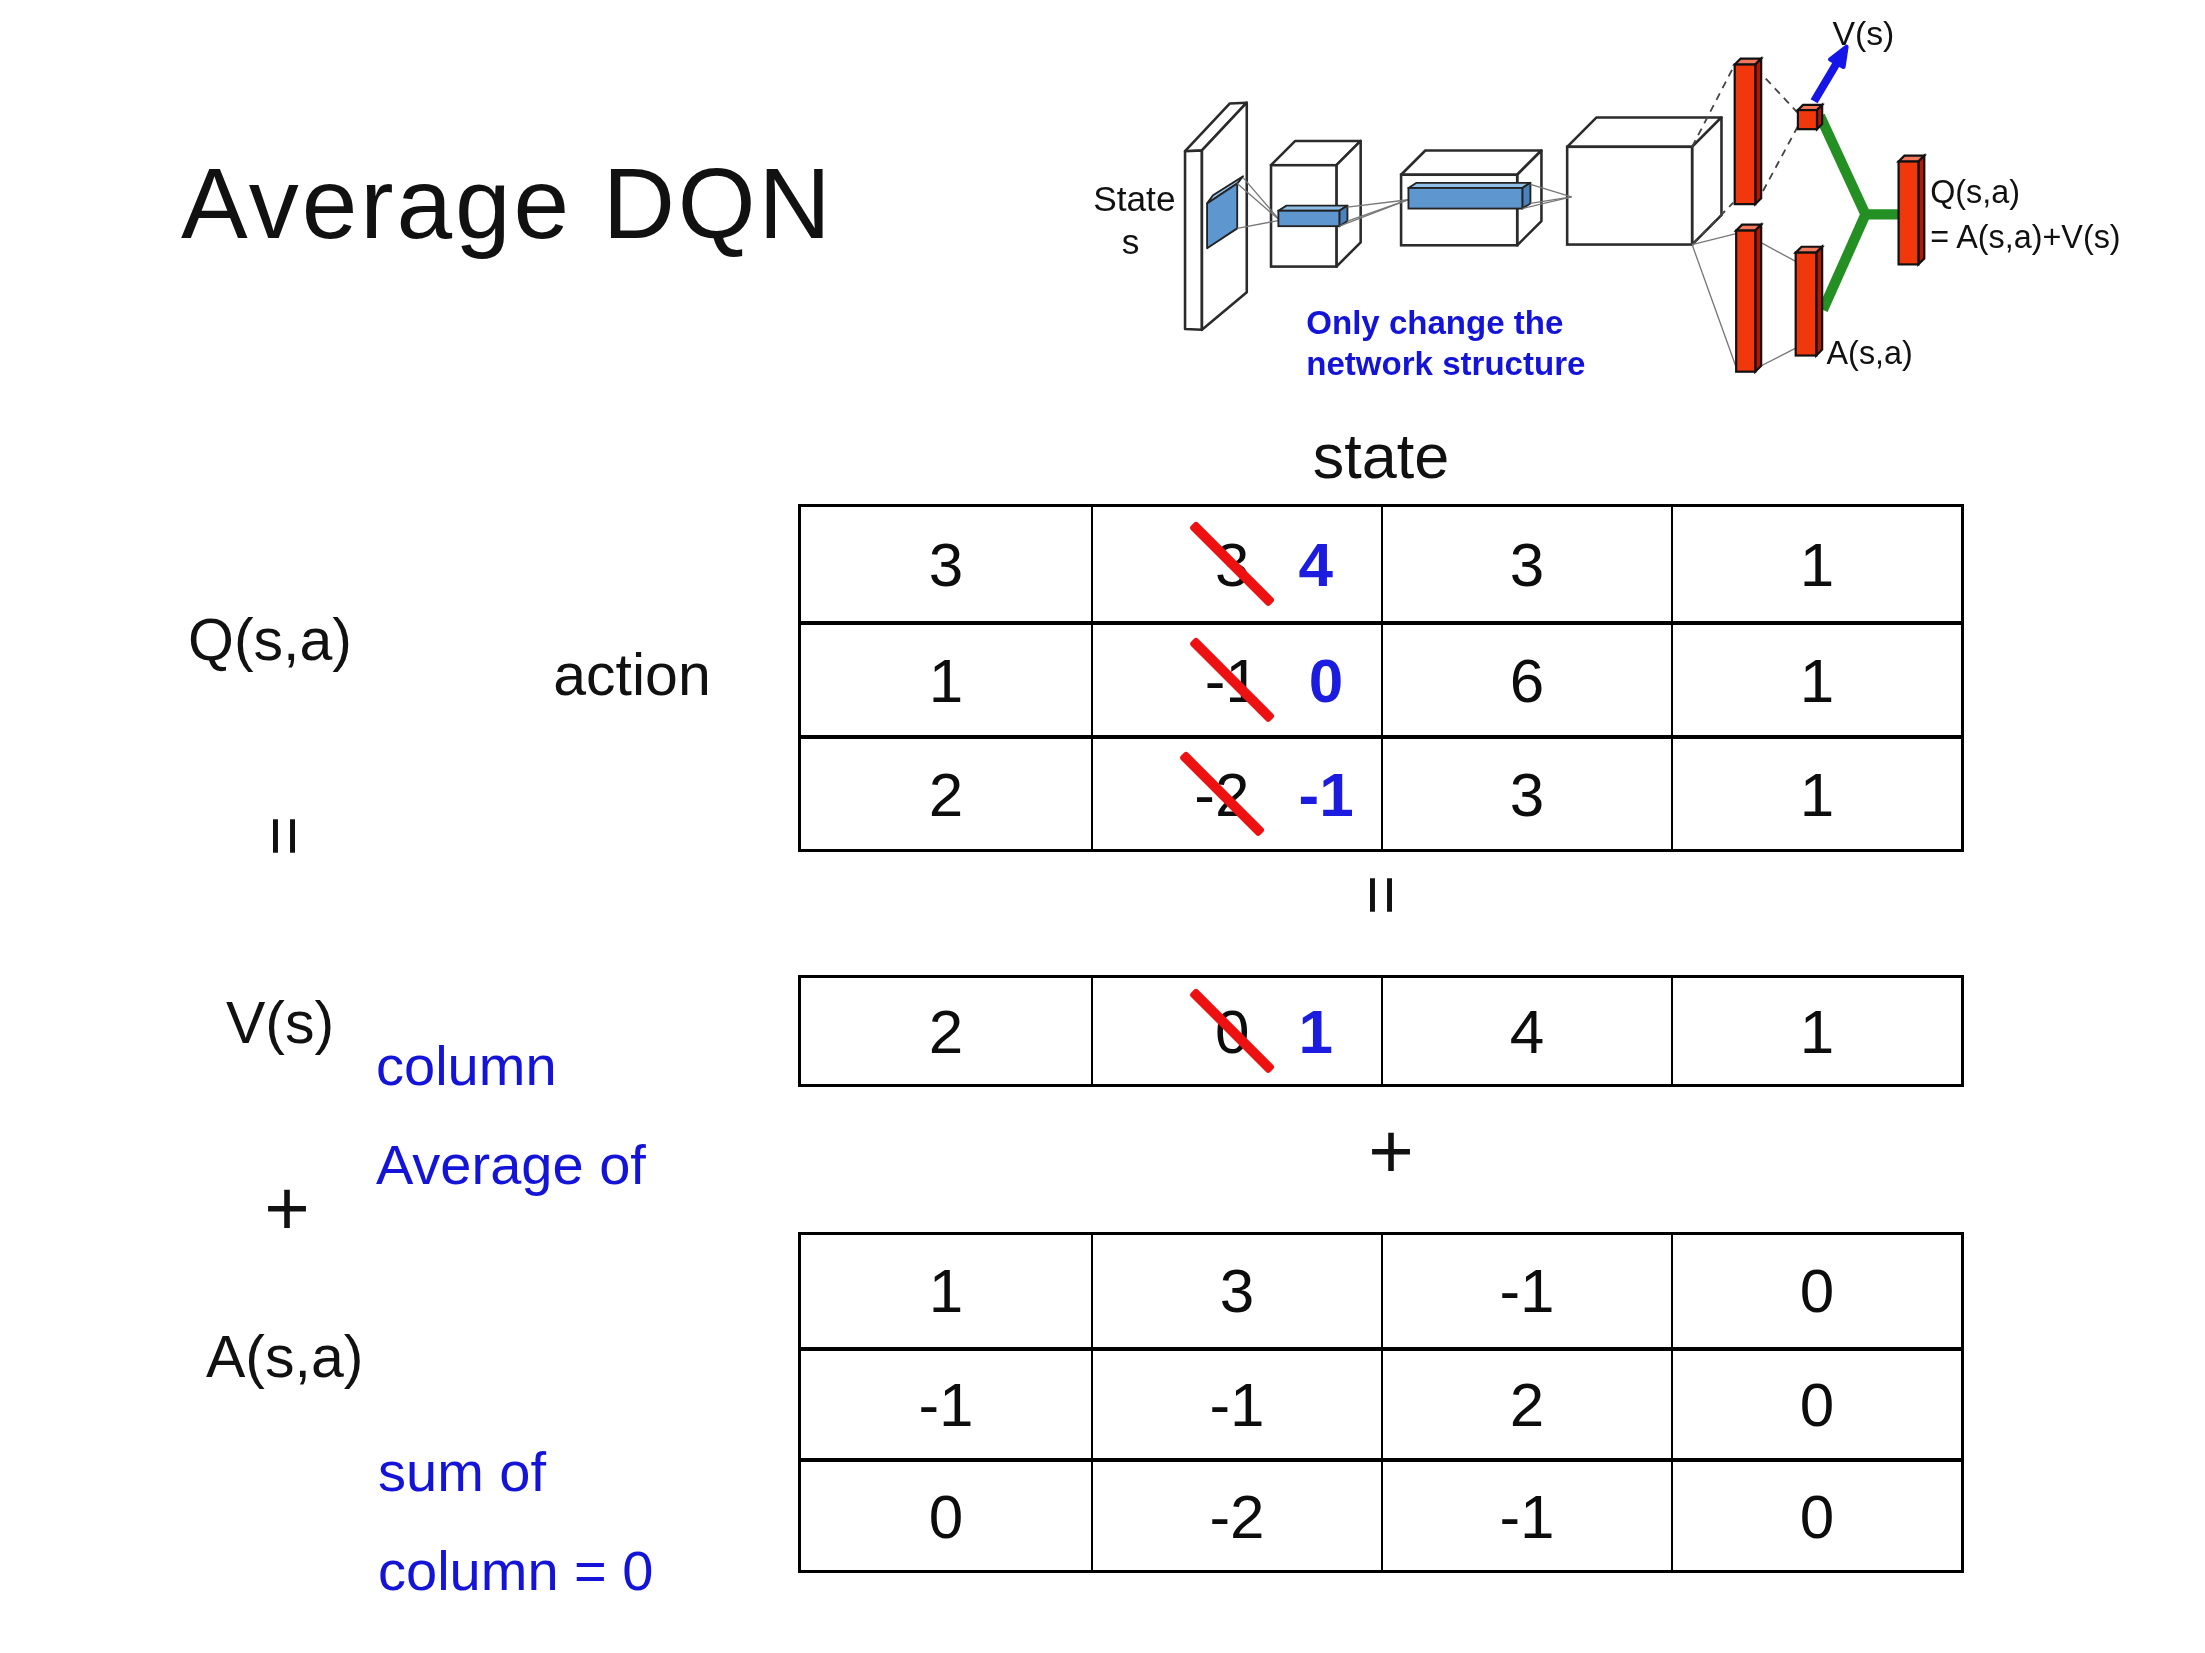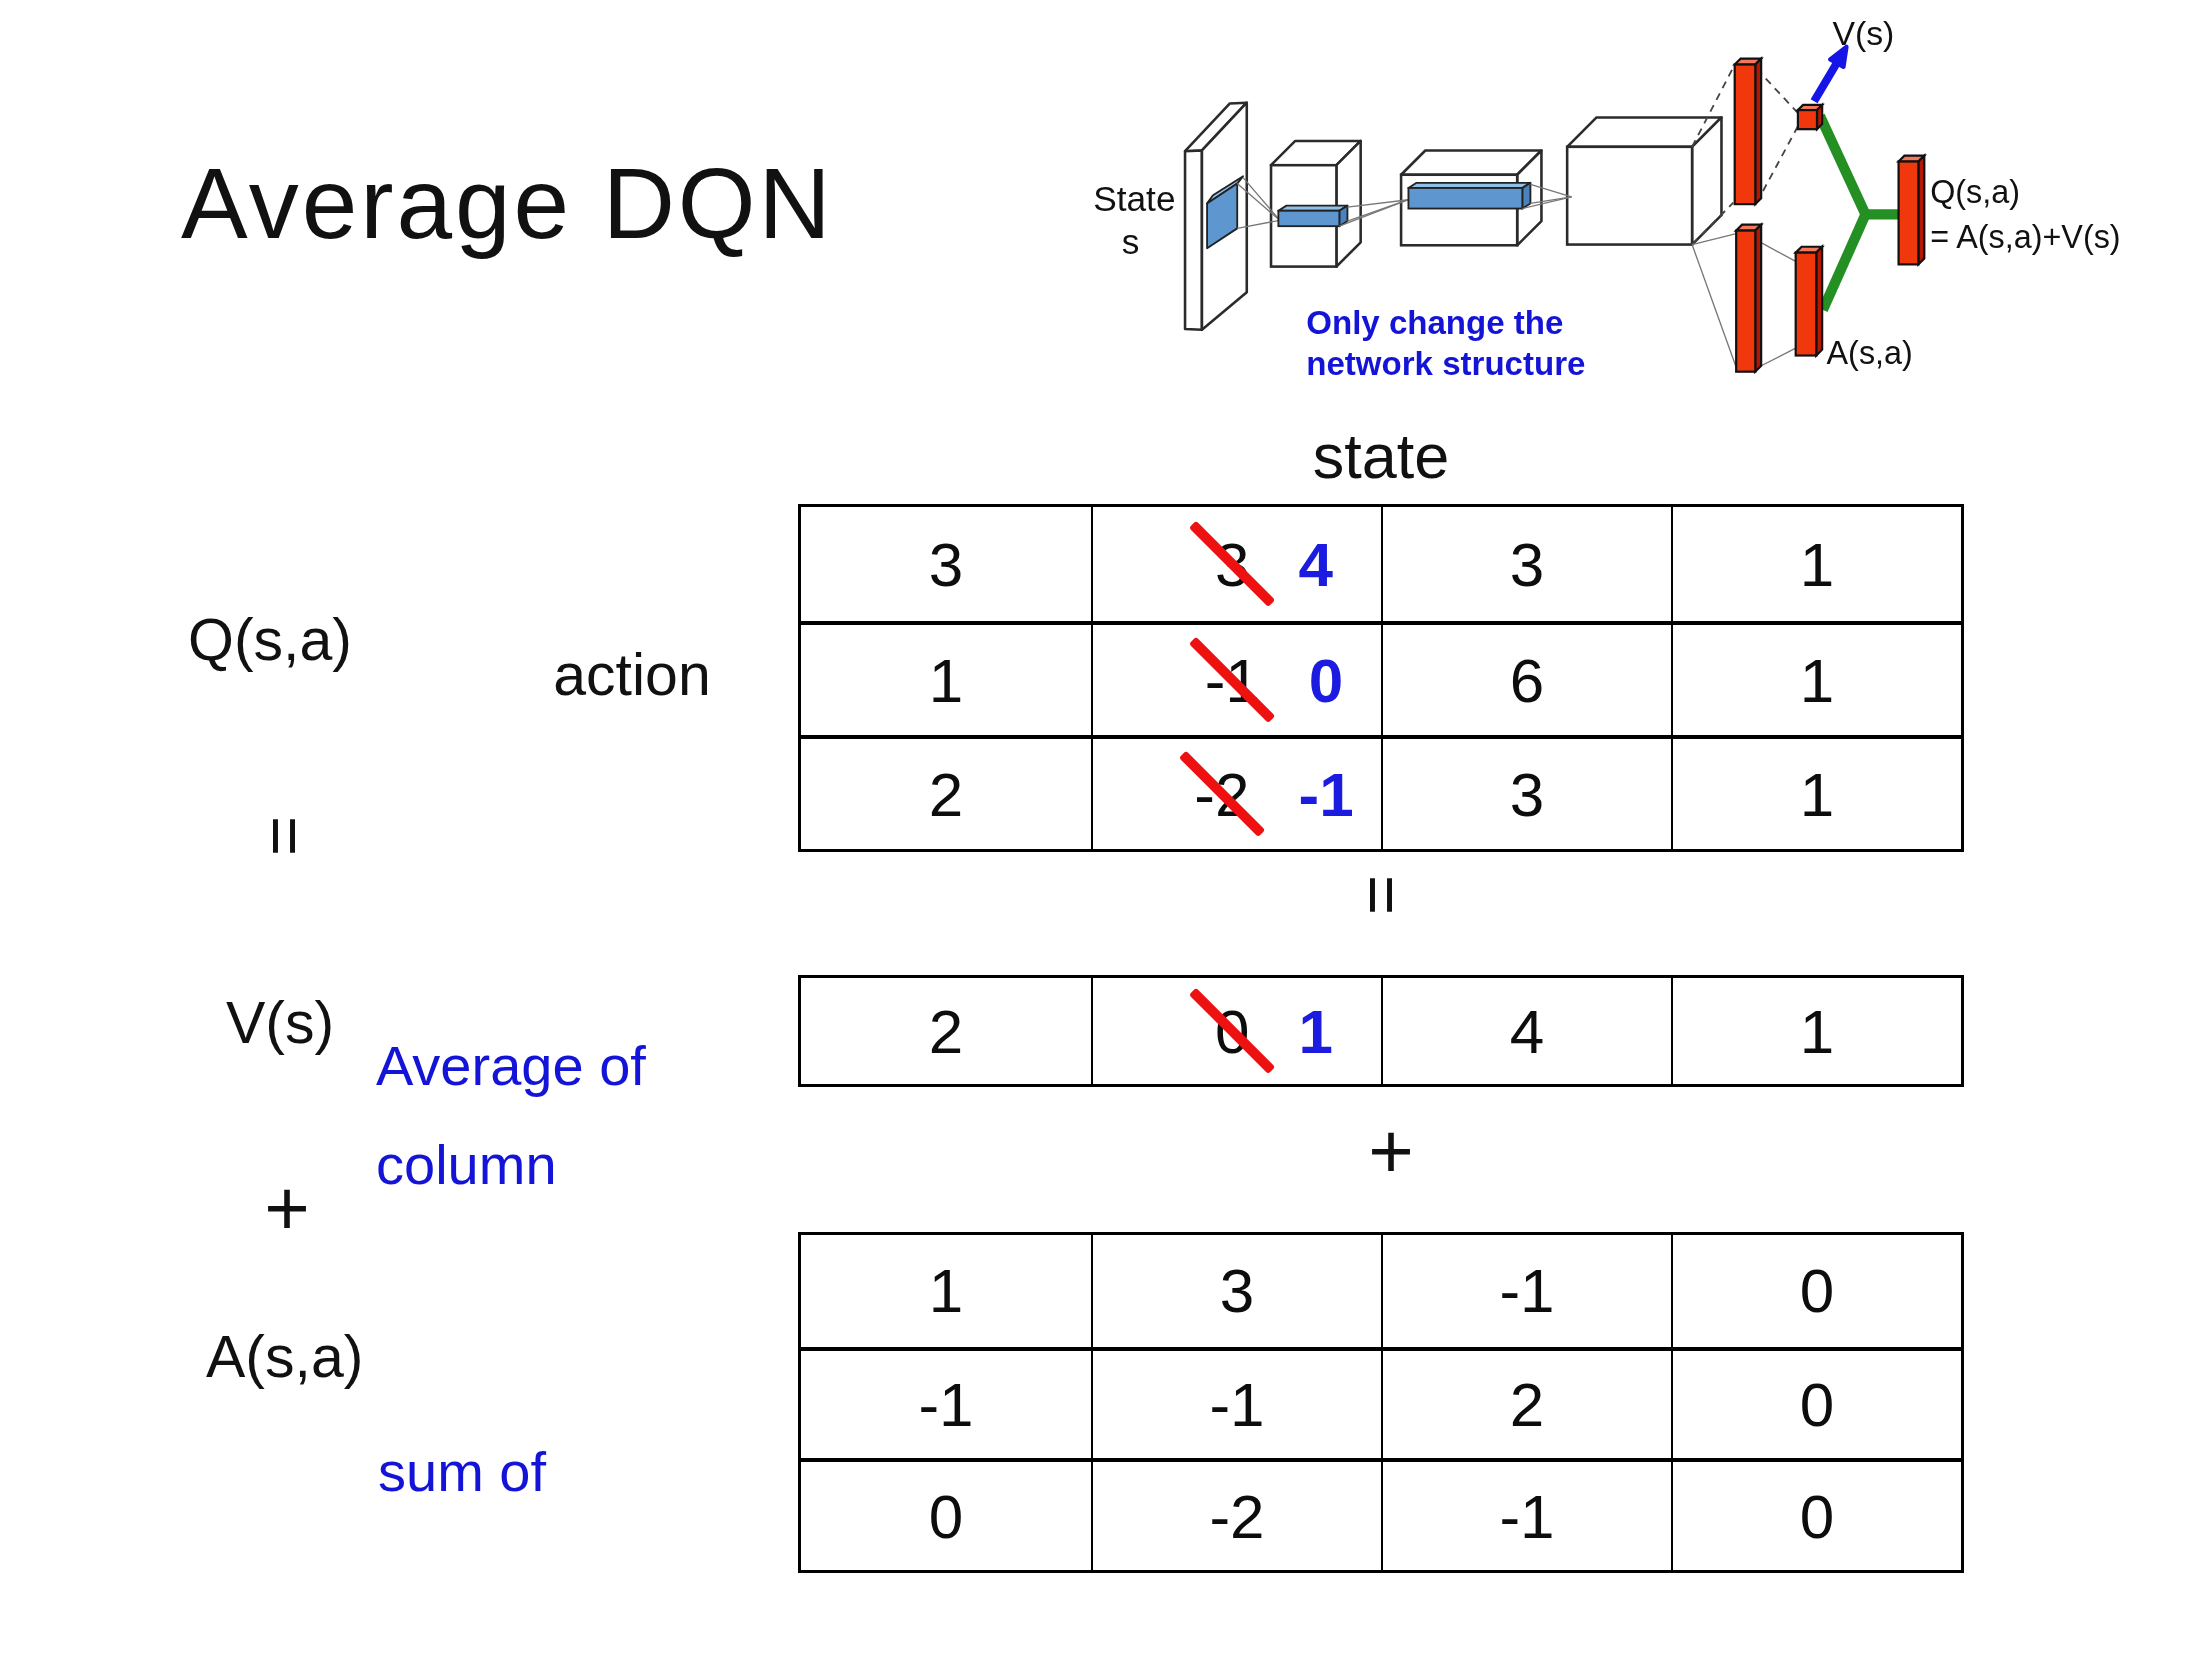--- a/index.html
+++ b/index.html
@@ -199,27 +199,28 @@
     <text class="note" x="327" y="500" font-size="45">network structure</text>
   </svg>
 
   <div class="abs state-header">state</div>
 
   <div class="abs side-label lbl-q">Q(s,a)</div>
   <div class="abs side-label lbl-action">action</div>
   <div class="abs sym rot90 sym-eq-left">=</div>
   <div class="abs side-label lbl-v">V(s)</div>
   <div class="abs blue-note note-avg">
+    <div>column</div>
     <div>Average of</div>
-    <div>column</div>
   </div>
   <div class="abs sym sym-plus sym-plus-left">+</div>
   <div class="abs side-label lbl-a">A(s,a)</div>
   <div class="abs blue-note note-sum">
     <div>sum of</div>
+    <div>column = 0</div>
   </div>
 
   <div class="abs sym rot90 sym-eq-mid">=</div>
   <div class="abs sym sym-plus sym-plus-mid">+</div>
 
   <div class="abs mtx mtx-q">
     <div class="cell">
         <span>3</span>
       </div>
     <div class="cell">

